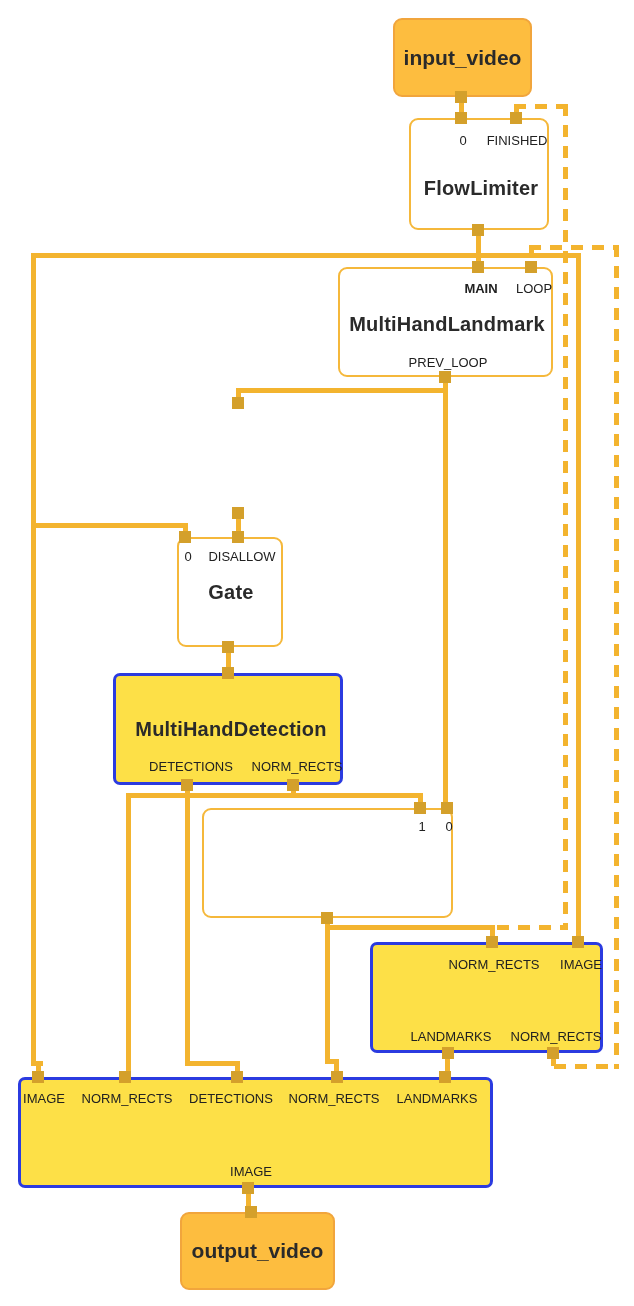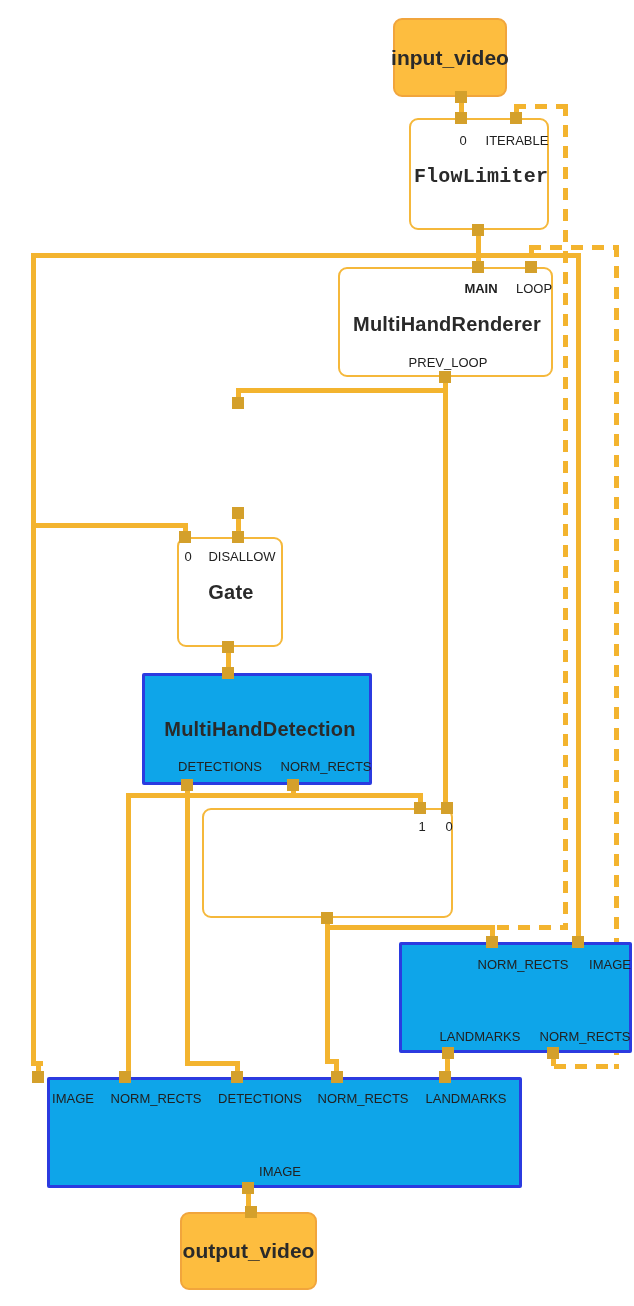--- a/index.html
+++ b/index.html
@@ -15,21 +15,21 @@
   .node .plabel{
     position:absolute;transform:translate(-50%,-50%);white-space:nowrap;
     font-size:13px;color:#212121;
   }
   .stream{
     background:#FDBD3F;border:2px solid #F1A53C;border-radius:9px;
     display:flex;align-items:center;justify-content:center;
   }
   .stream .stitle{font-weight:bold;font-size:21px;color:#2a2a2a;}
   .calc{background:#ffffff;border:2px solid #F5B83B;border-radius:9px;}
-  .subgraph{background:#0ea5e9;border:3px solid #2B3BE0;border-radius:2px;margin-left:29px;}
+  .subgraph{background:#fde047;border:3px solid #2B3BE0;border-radius:7px;}
   .edge{position:absolute;background:#F3B42F;}
   .dash-v{position:absolute;width:5px;background:repeating-linear-gradient(180deg,#F3B42F 0,#F3B42F 12px,transparent 12px,transparent 21px);}
   .dash-h{position:absolute;height:5px;background:repeating-linear-gradient(90deg,#F3B42F 0,#F3B42F 12px,transparent 12px,transparent 21px);}
   .port{position:absolute;width:12px;height:12px;background:#D4A02B;}
 </style>
 </head>
 <body>
 
 <div id="canvas">
 
@@ -66,34 +66,34 @@
 
   <div class="dash-v" style="left:514px;top:104px;height:14px;"></div>
   <div class="dash-h" style="left:514px;top:104px;width:54px;"></div>
   <div class="dash-v" style="left:563px;top:104px;height:826px;"></div>
   <div class="dash-h" style="left:497px;top:925px;width:66px;"></div>
   <div class="dash-v" style="left:529px;top:245px;height:22px;"></div>
   <div class="dash-h" style="left:529px;top:245px;width:90px;"></div>
   <div class="dash-v" style="left:614px;top:245px;height:824px;"></div>
   <div class="dash-h" style="left:554px;top:1064px;width:62px;"></div>
 
-  <div class="node stream" style="left:393px;top:18px;width:114px;height:79px;">
+  <div class="node stream" style="left:393px;top:18px;width:139px;height:79px;">
     <span class="stitle">input_video</span>
   </div>
 
   <div class="node calc" style="left:409px;top:118px;width:140px;height:112px;">
     <span class="plabel" style="left:52px;top:20px;">0</span>
-    <span class="plabel" style="left:106px;top:20px;">ITERABLE</span>
-    <span class="title" style="left:70px;top:56px;font-family:Liberation Mono, monospace;">FlowLimiter</span>
+    <span class="plabel" style="left:106px;top:20px;">FINISHED</span>
+    <span class="title" style="left:70px;top:68px;">FlowLimiter</span>
   </div>
 
   <div class="node calc" style="left:338px;top:267px;width:215px;height:110px;">
     <span class="plabel" style="left:141px;top:19px;font-weight:bold;">MAIN</span>
     <span class="plabel" style="left:194px;top:19px;">LOOP</span>
-    <span class="title" style="left:107px;top:55px;">MultiHandRenderer</span>
+    <span class="title" style="left:107px;top:55px;">MultiHandLandmark</span>
     <span class="plabel" style="left:108px;top:93px;">PREV_LOOP</span>
   </div>
 
 
   <div class="node calc" style="left:177px;top:537px;width:106px;height:110px;">
     <span class="plabel" style="left:9px;top:17px;">0</span>
     <span class="plabel" style="left:63px;top:17px;">DISALLOW</span>
     <span class="title" style="left:52px;top:53px;">Gate</span>
   </div>
 
@@ -117,21 +117,21 @@
 
   <div class="node subgraph" style="left:18px;top:1077px;width:475px;height:111px;">
     <span class="plabel" style="left:23px;top:18px;">IMAGE</span>
     <span class="plabel" style="left:106px;top:18px;">NORM_RECTS</span>
     <span class="plabel" style="left:210px;top:18px;">DETECTIONS</span>
     <span class="plabel" style="left:313px;top:18px;">NORM_RECTS</span>
     <span class="plabel" style="left:416px;top:18px;">LANDMARKS</span>
     <span class="plabel" style="left:230px;top:91px;">IMAGE</span>
   </div>
 
-  <div class="node stream" style="left:180px;top:1212px;width:137px;height:78px;">
+  <div class="node stream" style="left:180px;top:1212px;width:155px;height:78px;">
     <span class="stitle">output_video</span>
   </div>
 
   <div class="port" style="left:455px;top:91px;"></div>
   <div class="port" style="left:455px;top:112px;"></div>
   <div class="port" style="left:510px;top:112px;"></div>
   <div class="port" style="left:472px;top:224px;"></div>
   <div class="port" style="left:472px;top:261px;"></div>
   <div class="port" style="left:525px;top:261px;"></div>
   <div class="port" style="left:439px;top:371px;"></div>

